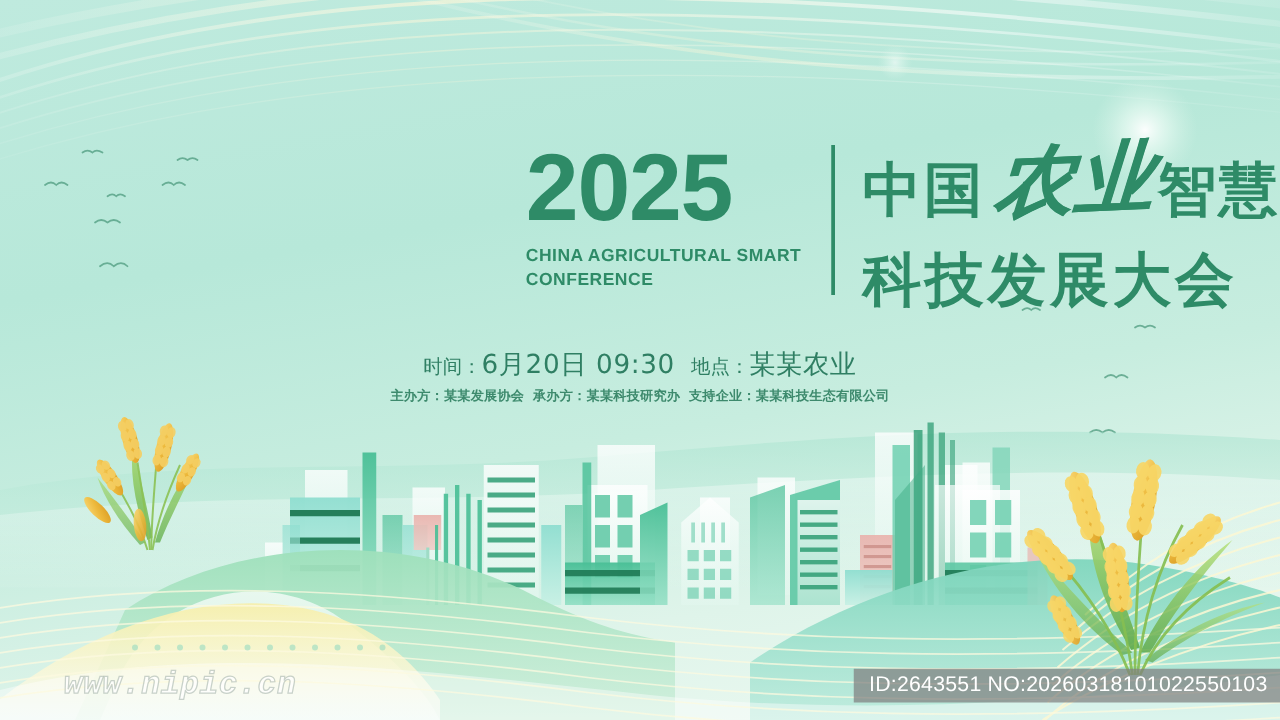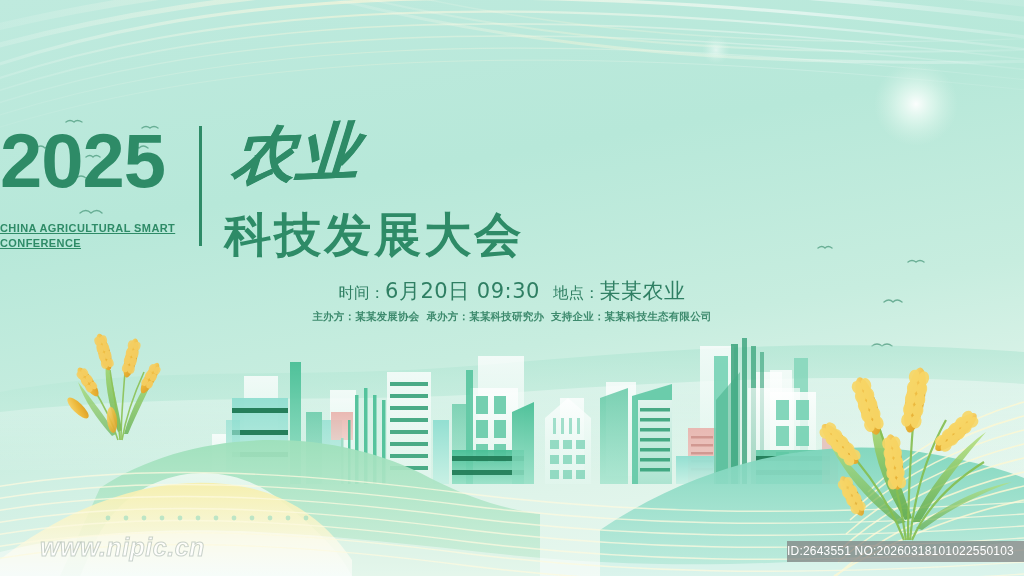--- a/index.html
+++ b/index.html
@@ -9,39 +9,39 @@
     position:relative;
     width:1024px;height:576px;
     overflow:hidden;
     background:linear-gradient(170deg,#bfeade 0%,#b7e8d9 32%,#c7eddf 58%,#dff4ea 78%,#eefaf2 100%);
   }
 
   .layer{position:absolute;left:0;top:0;width:1024px;height:576px;pointer-events:none;}
 
   
   .headline{
-    position:absolute;left:0;top:120px;width:1024px;
-    display:flex;justify-content:flex-start;align-items:flex-start;
+    position:absolute;left:0;top:110px;width:1024px;
+    display:flex;justify-content:flex-end;align-items:flex-start;
   }
   .hl-inner{display:flex;align-items:flex-start;}
 
   .left-col{
     display:flex;flex-direction:column;align-items:flex-start;
     padding-top:6px;
   }
   .year{
     font-family:"Liberation Sans","DejaVu Sans",sans-serif;
     font-size:76px;font-weight:bold;line-height:0.92;
     color:#2e8b67;letter-spacing:-1px;
   }
   .eng{
-    margin-top:25px;
+    margin-top:9px;
     font-family:"Liberation Sans","DejaVu Sans",sans-serif;
-    font-size:11px;font-weight:bold;line-height:1.33;
-    color:#2e8b67;letter-spacing:0.4px;text-decoration:underline;
+    font-size:14px;font-weight:bold;line-height:1.33;
+    color:#2e8b67;letter-spacing:0.4px;
   }
 
   .divider{
     width:3px;height:120px;background:#2e8b67;
     margin:6px 22px 0 24px;flex:none;
   }
 
   .right-col{display:flex;flex-direction:column;}
   .cn-line1{
     display:flex;align-items:flex-end;
@@ -94,36 +94,36 @@
     opacity:.9;
   }
   .wm-cn{
     font-family:"DejaVu Sans","Liberation Sans",sans-serif;
     font-size:29px;font-weight:bold;color:rgba(255,255,255,.72);
     letter-spacing:1px;
     -webkit-text-stroke:1px rgba(130,150,140,.55);
     text-shadow:0 1px 1px rgba(255,255,255,.6);
   }
   .wm-url{
-    margin-left:14px;
-    font-family:Liberation Sans, sans-serif;
+    margin-left:25px;
+    font-family:Liberation Mono, monospace;
     font-style:italic;font-weight:bold;font-size:25px;
     color:rgba(255,255,255,.8);
     -webkit-text-stroke:1px rgba(140,158,150,.5);
     letter-spacing:0.5px;
   }
 
   
   .idbar{
     position:absolute;right:0;bottom:14px;
     background:rgba(128,128,128,.72);
     color:#fff;
     font-family:"Liberation Sans","DejaVu Sans",sans-serif;
-    font-size:12px;letter-spacing:0.2px;
-    padding:3px 10px 4px 0;
+    font-size:17px;letter-spacing:0.2px;
+    padding:3px 10px 4px 12px;
     white-space:nowrap;
   }
 </style>
 </head>
 <body>
 
 <div id="poster">
 
   <svg class="layer" viewBox="0 0 1024 576" preserveAspectRatio="none">
     <defs>
@@ -630,21 +630,23 @@
         <div class="eng">
           <div>CHINA AGRICULTURAL SMART</div>
           <div>CONFERENCE</div>
         </div>
       </div>
 
       <div class="divider"></div>
 
       <div class="right-col">
         <div class="cn-line1">
+          <span class="cn-blk">中国</span>
           <span class="cn-brush">农业</span>
+          <span class="cn-blk">智慧</span>
         </div>
         <div class="cn-line2">科技发展大会</div>
       </div>
     </div>
   </div>
 
   <div class="info-wrap">
     <div class="info-main">
       <span class="lbl">时间：</span><span class="big">6月20日 09:30</span><span class="gap"></span><span class="lbl">地点：</span><span class="big">某某农业</span>
     </div>

